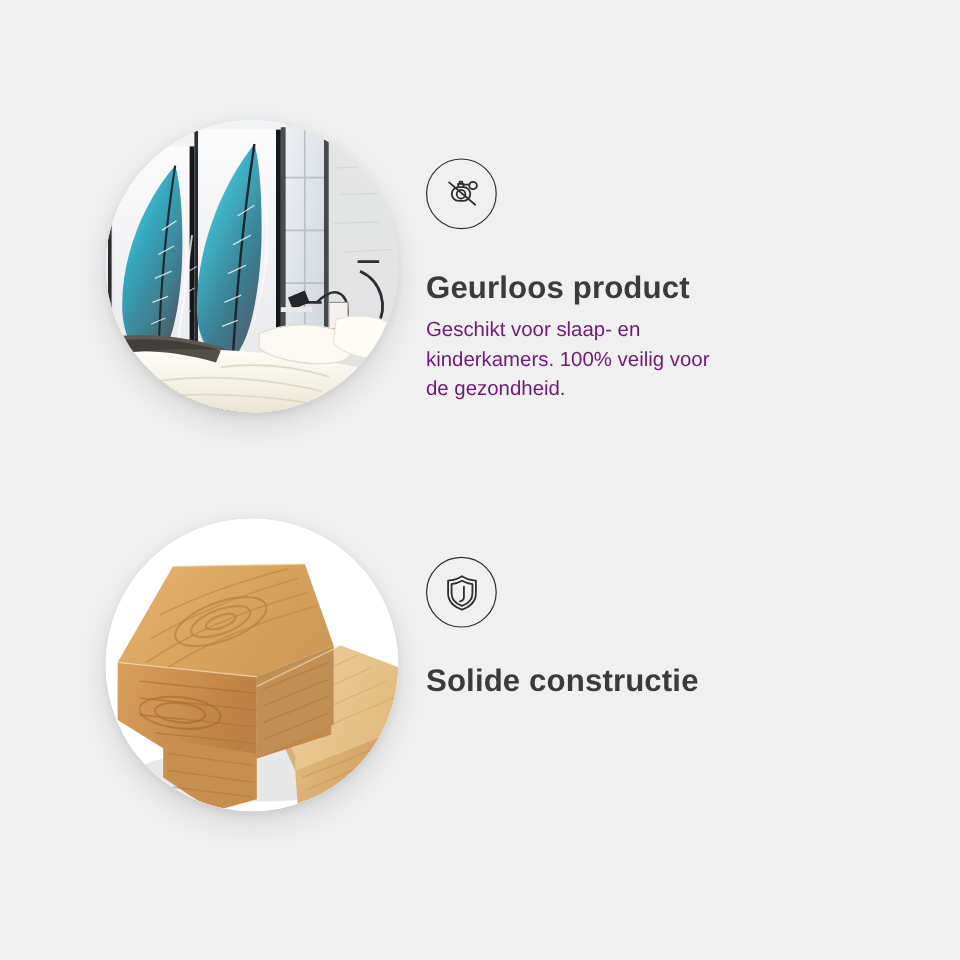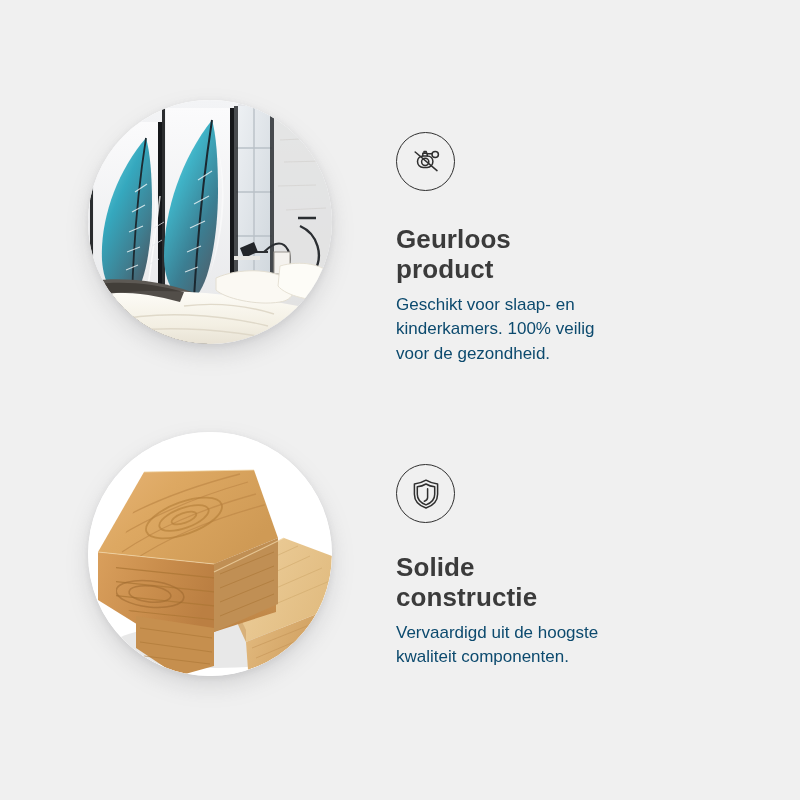--- a/index.html
+++ b/index.html
@@ -23,21 +23,20 @@
     background: #f0f0f0;
   }
 
   
   .feature {
     position: absolute;
     left: 0;
     width: 640px;
     display: flex;
     align-items: flex-start;
-    gap: 41px;
   }
   .feature-1 { top: 100px; }
   .feature-2 { top: 432px; }
 
   .media-col {
     position: relative;
     width: 355px;
     flex: 0 0 355px;
     display: flex;
     justify-content: flex-start;
@@ -79,21 +78,21 @@
     font-size: 26px;
     font-weight: 600;
     color: #3b3b3b;
     letter-spacing: 0.1px;
     margin: 0 0 8px 0;
     line-height: 1.15;
   }
   .feature-desc {
     font-size: 17px;
     font-weight: 400;
-    color: #0c4a6e;
+    color: #701a75;
     line-height: 1.45;
     margin: 0;
     max-width: 390px;
   }
   .feature-2 .icon-badge { margin-bottom: 30px; }
 </style>
 </head>
 <body>
 
 <div class="page">
@@ -389,17 +388,16 @@
           <path d="M16 3.2 C12.4 5.4 8.4 6.6 4.4 6.9 L4.4 17.2 C4.4 23.6 9 28.6 16 31
                    C23 28.6 27.6 23.6 27.6 17.2 L27.6 6.9 C23.6 6.6 19.6 5.4 16 3.2 Z"></path>
 
           <path d="M16 7 C13.2 8.6 10.2 9.5 7.3 9.8 L7.3 17.3 C7.3 22.2 10.7 26 16 27.9
                    C21.3 26 24.7 22.2 24.7 17.3 L24.7 9.8 C21.8 9.5 18.8 8.6 16 7 Z"></path>
 
           <path d="M17.6 11.8 L17.6 20.6 C17.6 22.6 16.2 23.8 14.3 24.2"></path>
         </svg>
       </div>
       <h2 class="feature-title">Solide constructie</h2>
-      <p class="feature-desc">Vervaardigd uit de hoogste kwaliteit componenten.</p>
     </div>
   </section>
 
 </div>
 
 </body></html>

